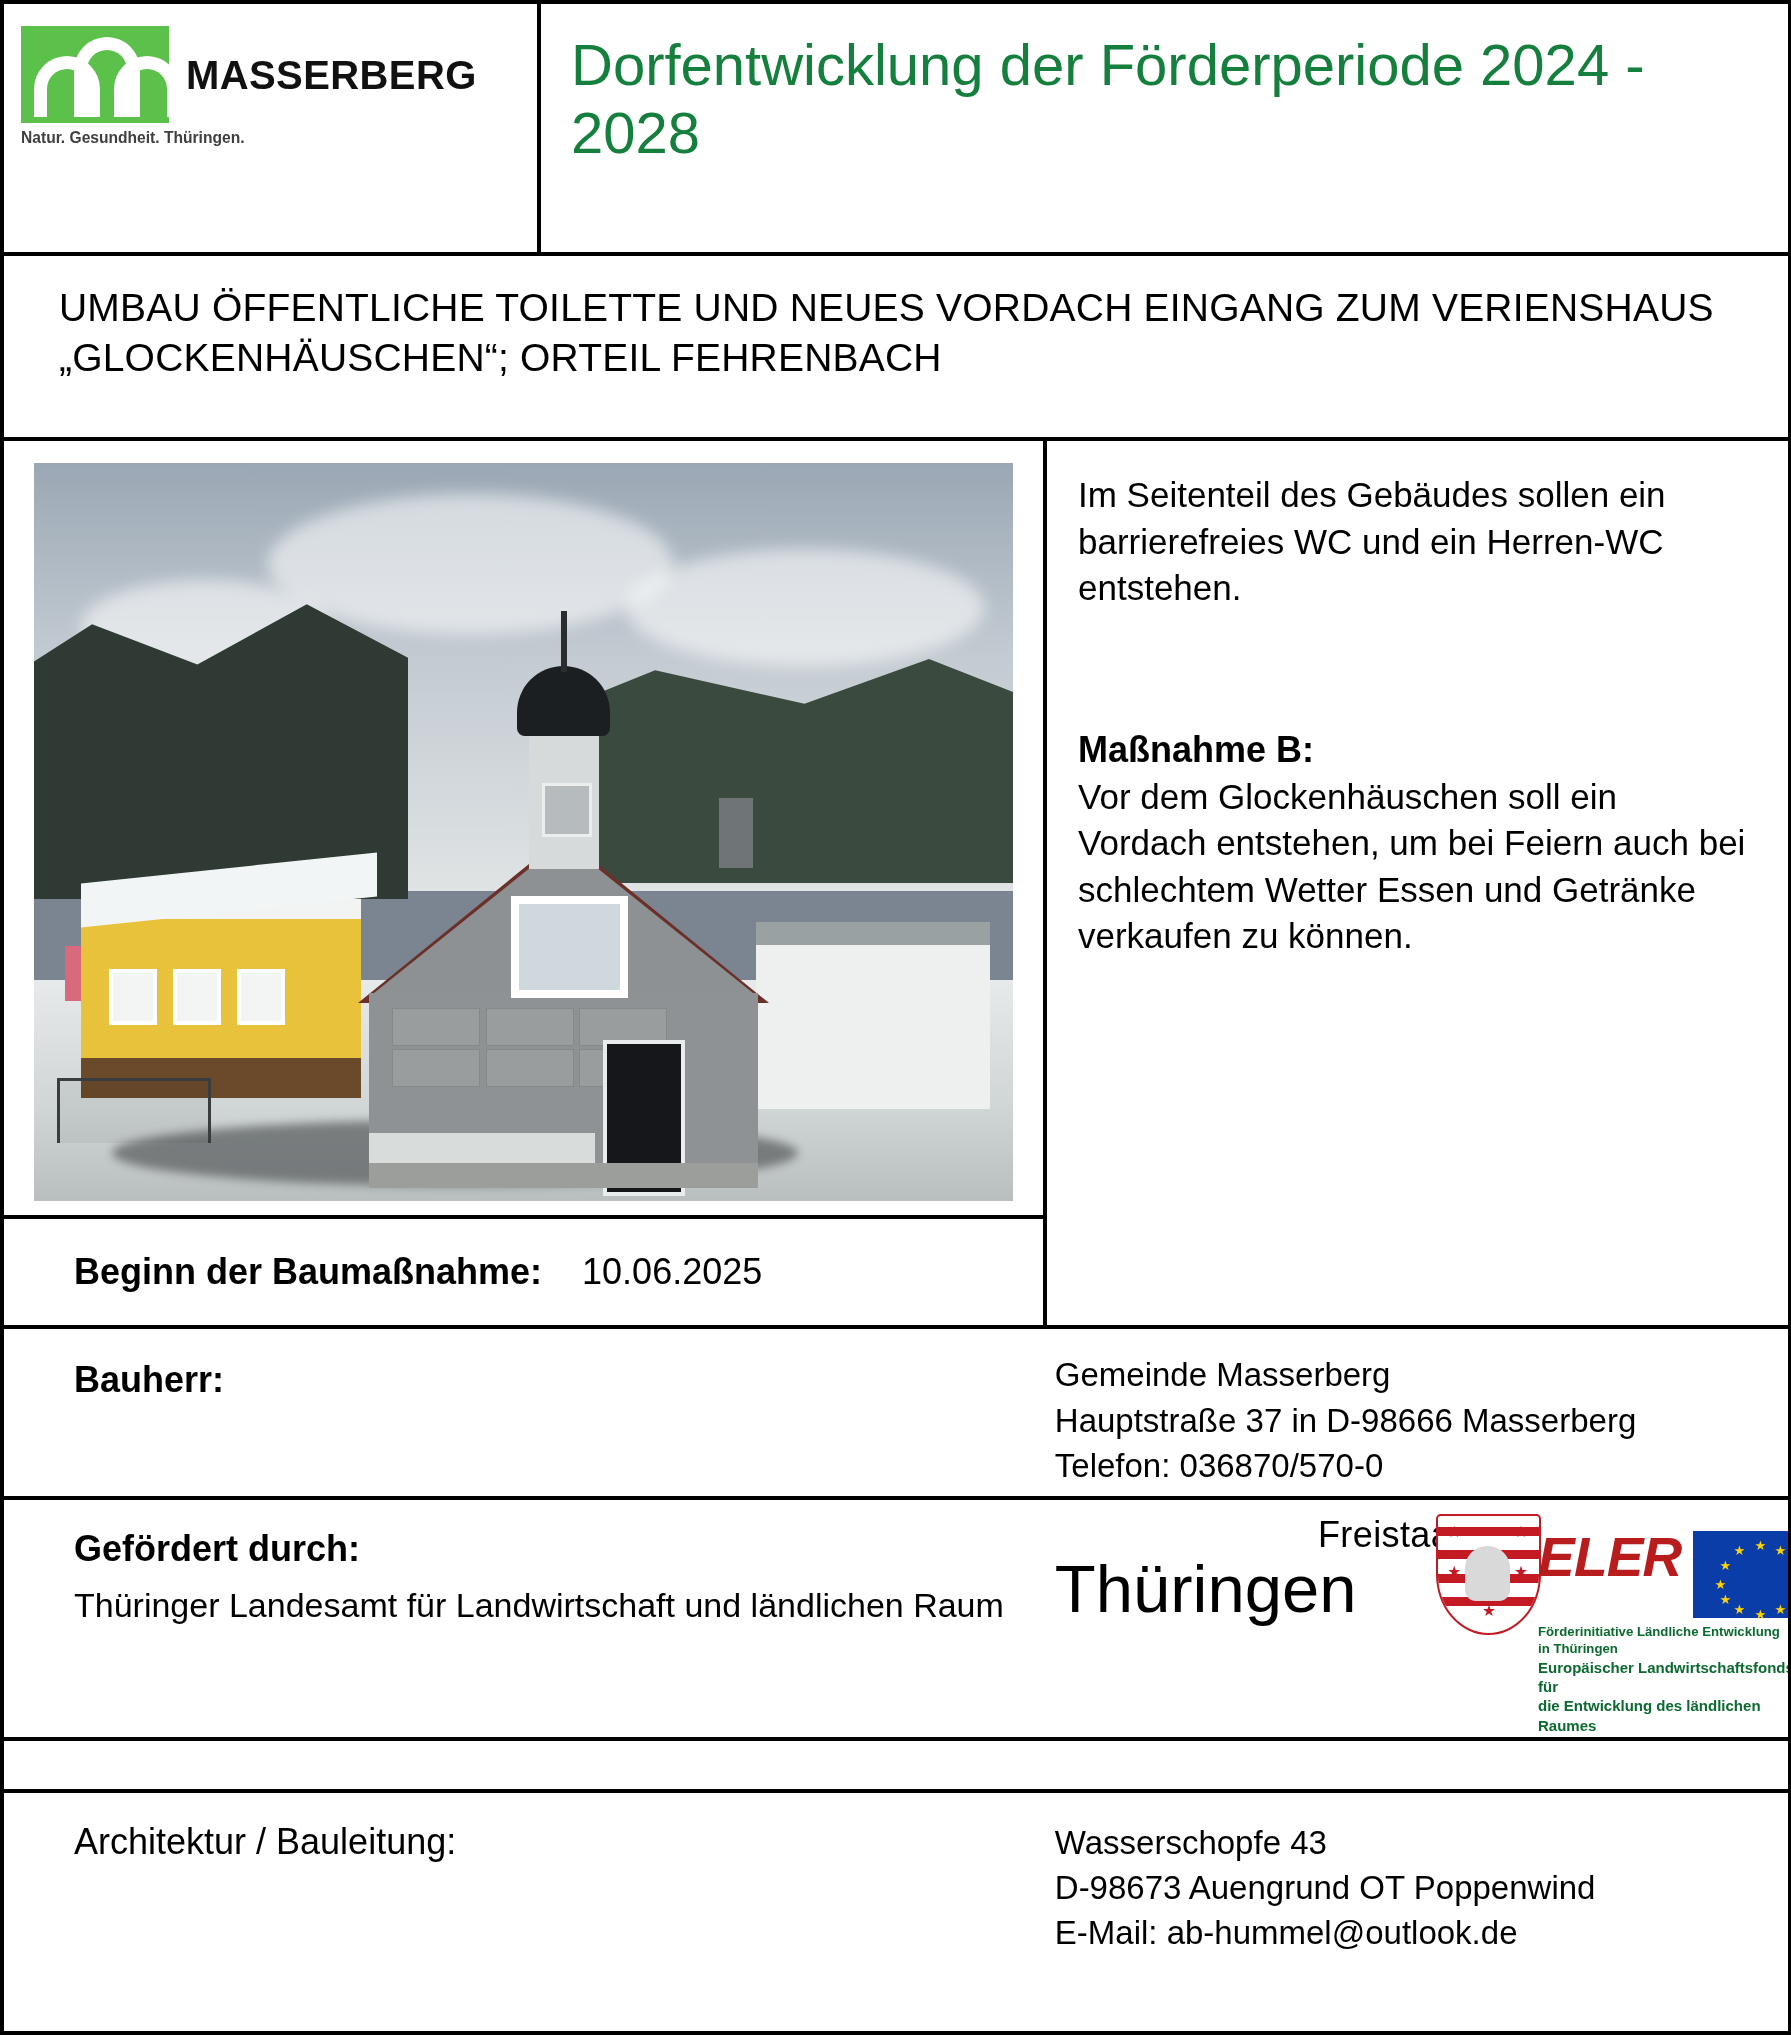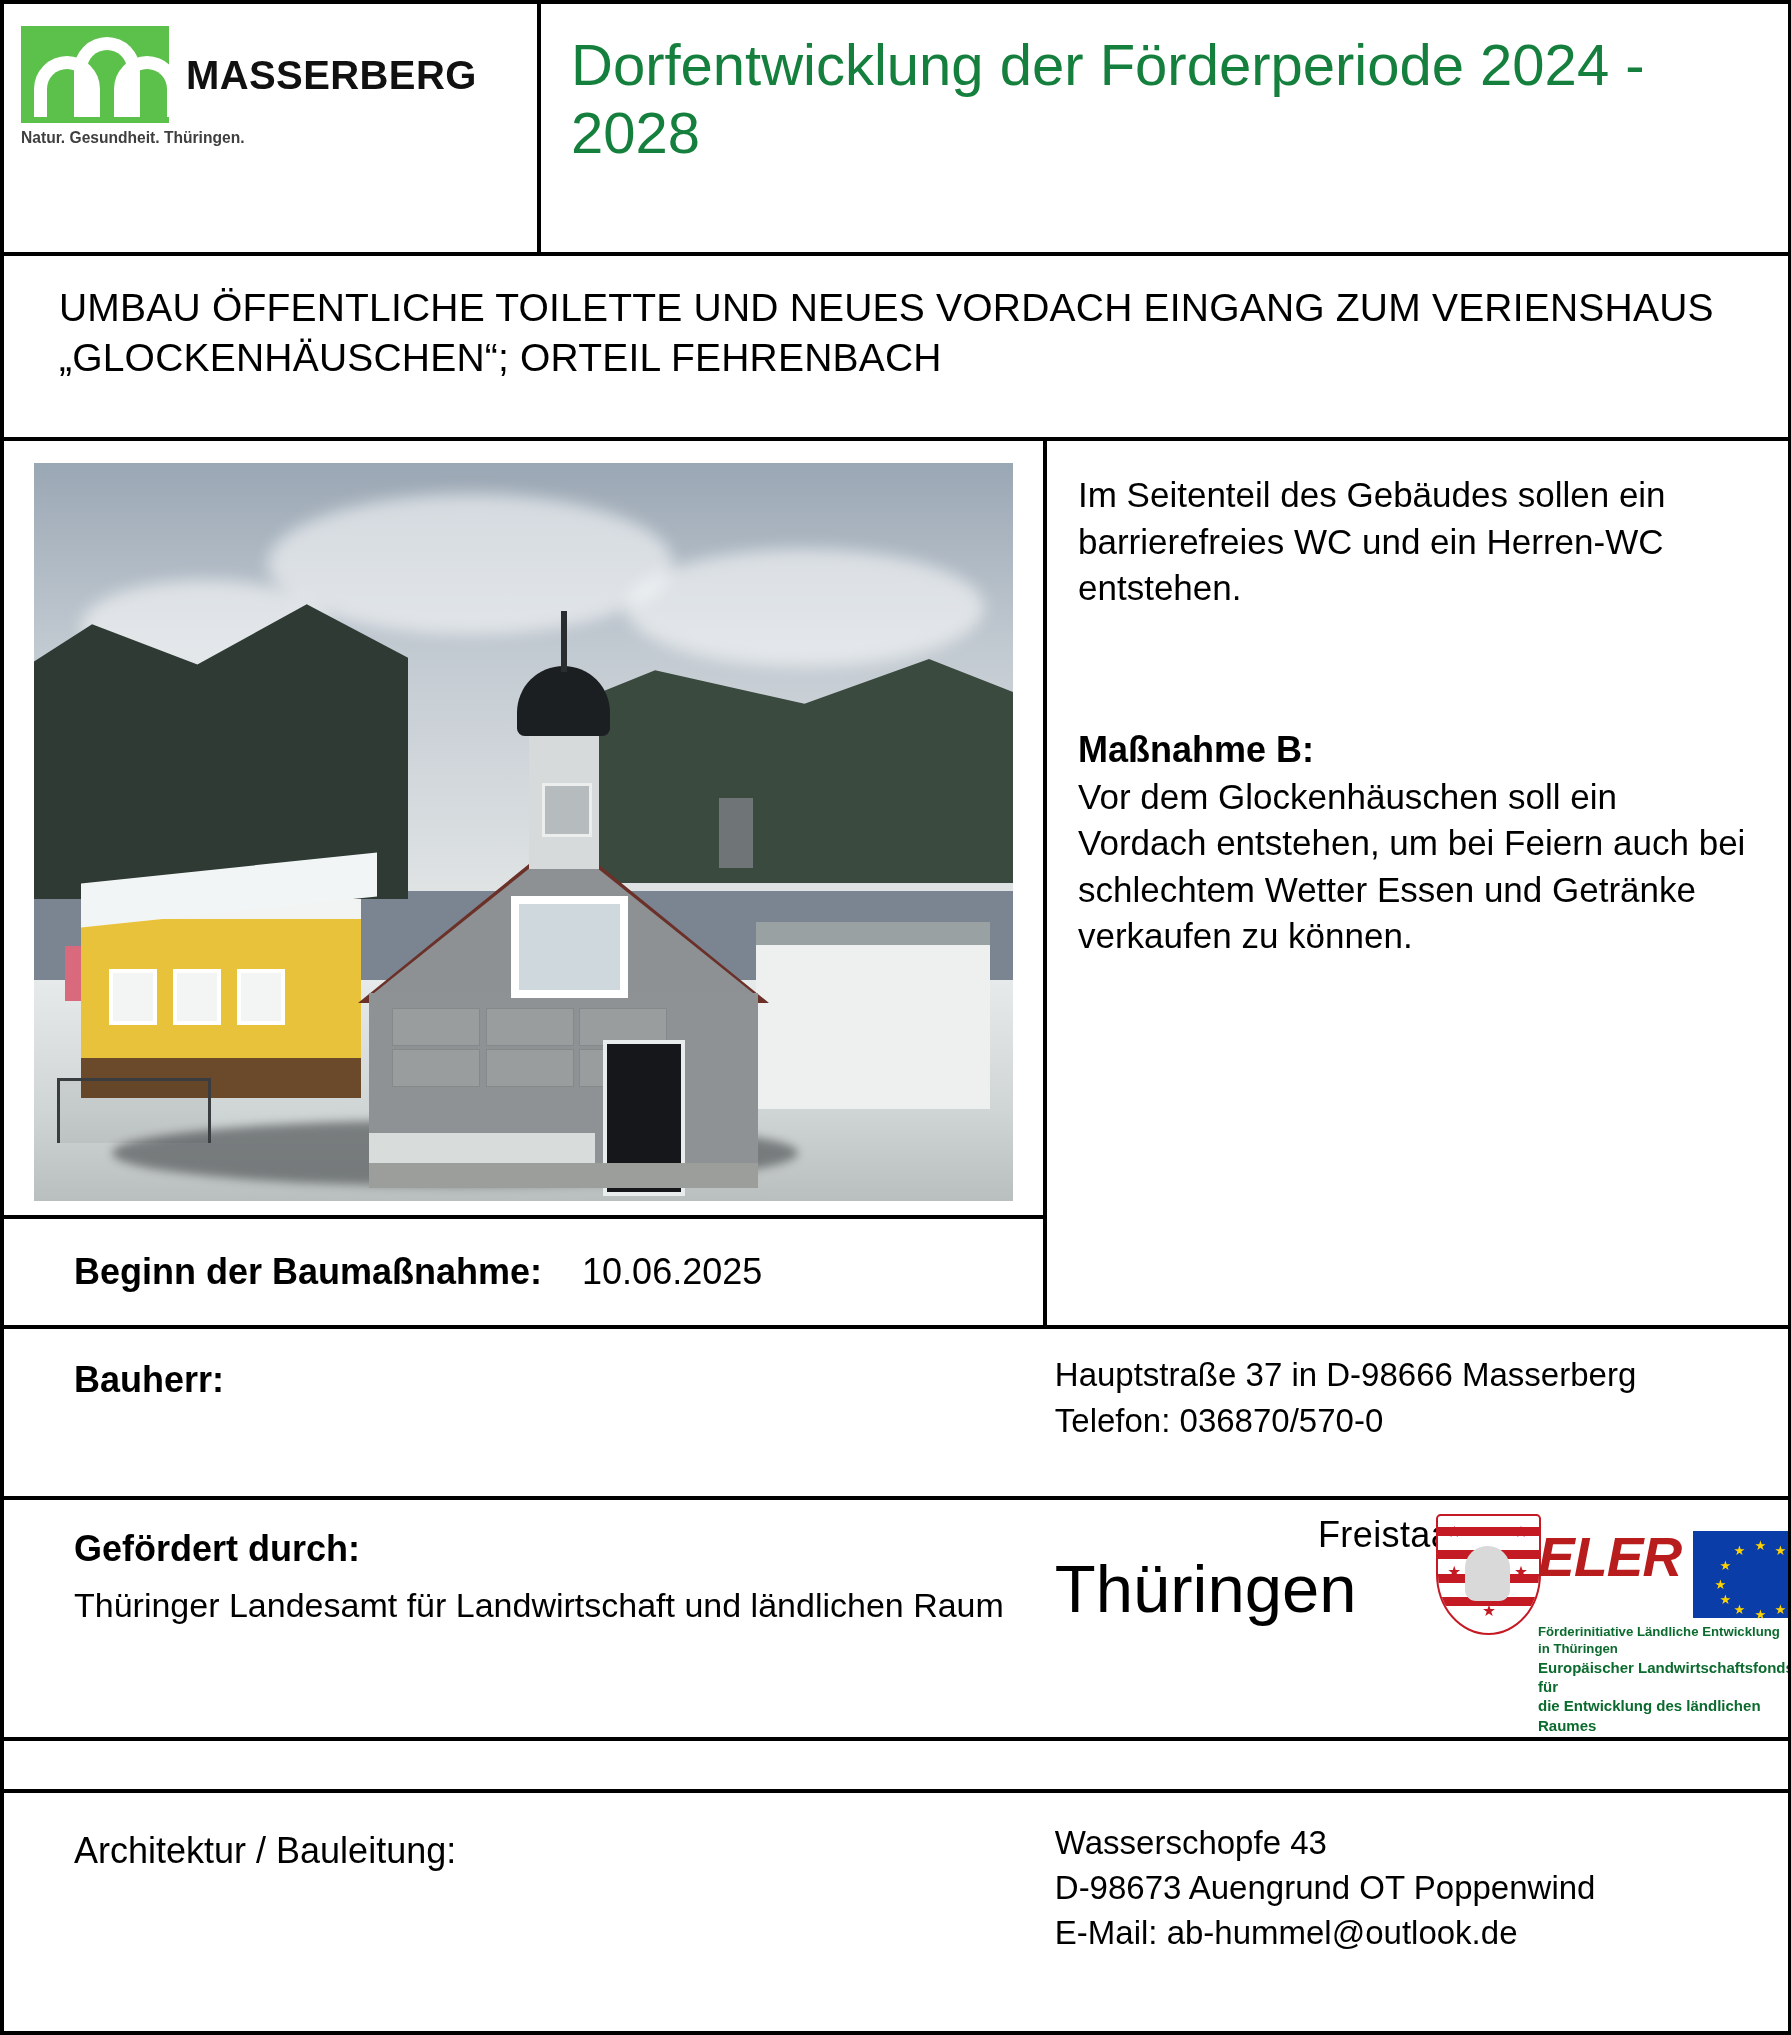--- a/index.html
+++ b/index.html
@@ -308,21 +308,21 @@
 
   
   .arch-row {
     display: flex;
     box-sizing: border-box;
     height: 241px;
   }
   .arch-left {
     width: 1043px;
     box-sizing: border-box;
-    padding: 37px 0 0 70px;
+    padding: 28px 0 0 70px;
   }
   .arch-label {
     font-size: 36px;
   }
   .arch-right {
     flex: 1;
     box-sizing: border-box;
     padding: 28px 0 0 7.8px;
   }
   .arch-line {
@@ -598,20 +598,21 @@
         <div class="measure-body">Vor dem Glockenhäuschen soll ein Vordach entstehen, um bei Feiern auch bei schlechtem Wetter Essen und Getränke verkaufen zu können.</div>
       </div>
     </div>
   </div>
 
   <div class="bauherr-row">
     <div class="bauherr-label-cell">
       <div class="bauherr-label">Bauherr:</div>
     </div>
     <div class="bauherr-value-cell">
+      <div class="addr-line">Gemeinde Masserberg</div>
       <div class="addr-line">Hauptstraße 37 in D-98666 Masserberg</div>
       <div class="addr-line">Telefon: 036870/570-0</div>
     </div>
   </div>
 
   <div class="foerder-row">
     <div class="foerder-left">
       <div class="foerder-label">Gefördert durch:</div>
       <div class="foerder-text">Thüringer Landesamt für Landwirtschaft und ländlichen Raum</div>
     </div>

